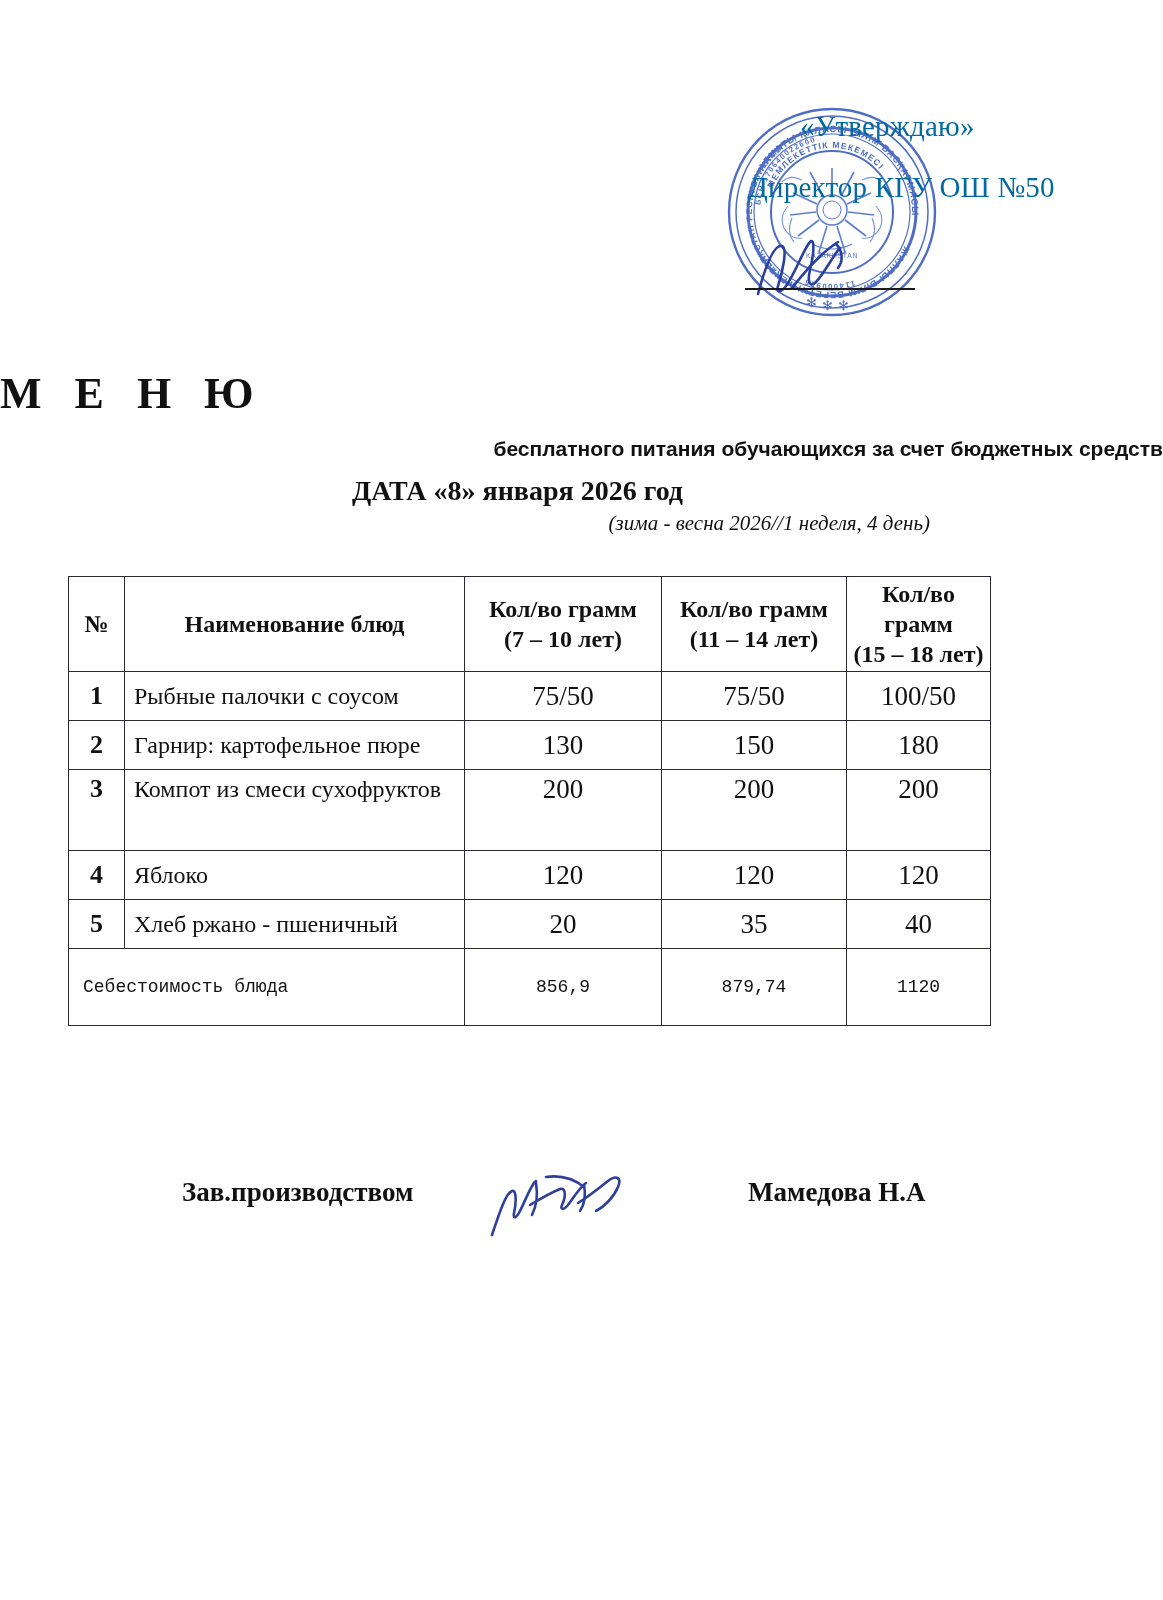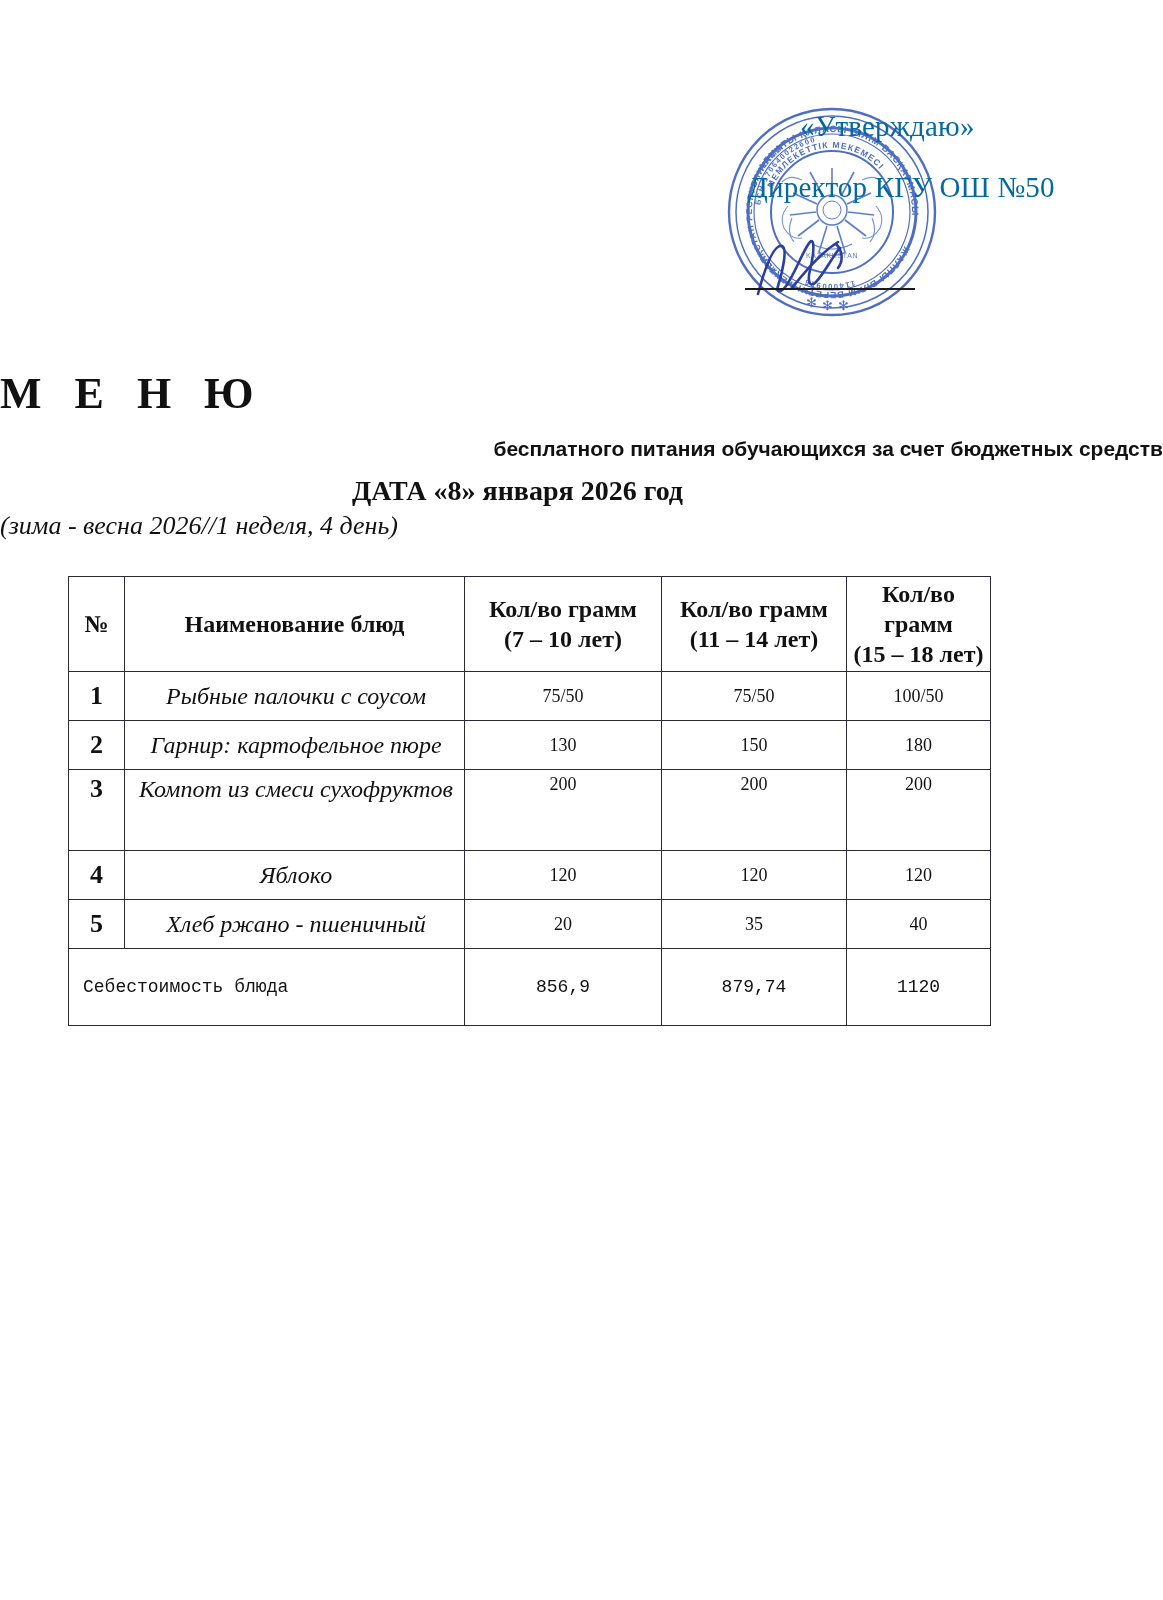--- a/index.html
+++ b/index.html
@@ -100,22 +100,22 @@
     width: 1035px;
     text-align: center;
     font-size: 28px;
     font-weight: bold;
   }
   .doc-period {
     position: absolute;
     left: 0;
     top: 511px;
     width: 930px;
-    text-align: left;
-    font-size: 26px;
+    text-align: right;
+    font-size: 21px;
     font-style: italic;
     font-weight: 500;
   }
 
   
   .menu-table-wrap {
     position: absolute;
     left: 68px;
     top: 576px;
     width: 922px;
@@ -146,29 +146,28 @@
     line-height: 1.25;
   }
   thead th .hdr-l2 { display:block; }
 
   tbody td.cell-num {
     text-align: center;
     font-weight: bold;
     font-size: 26px;
   }
   tbody td.cell-name {
-    text-align: center;
+    text-align: left;
     font-size: 24px;
     line-height: 1.25;
     padding-left: 9px;
-    font-style: italic;
   }
   tbody td.cell-qty {
     text-align: center;
-    font-size: 18px;
+    font-size: 27px;
   }
   tbody tr.row-std td { height: 44px; }
   tbody tr.row-tall td { height: 74px; }
   tbody tr.row-cost td {
     height: 72px;
     font-size: 18px;
     font-family: Liberation Mono, monospace;
   }
   tbody tr.row-cost td.cost-label {
     text-align: left;
@@ -377,14 +376,30 @@
         <tr class="row-cost">
           <td class="cost-label" colspan="2">Себестоимость блюда</td>
           <td class="cell-qty">856,9</td>
           <td class="cell-qty">879,74</td>
           <td class="cell-qty">1120</td>
         </tr>
       </tbody>
     </table>
   </div>
 
+  <div class="footer-sign">
+    <div class="footer-role">Зав.производством</div>
+    <div class="chef-signature">
+      <svg viewBox="0 0 160 86" xmlns="http://www.w3.org/2000/svg">
+        <g fill="none" stroke="#2f3f9e" stroke-width="2.6" stroke-linecap="round">
+          <path d="M 6,76 C 14,52 20,34 26,32 C 31,30 30,46 28,54 C 27,60 30,60 34,52 C 40,40 46,24 50,22"></path>
+          <path d="M 50,24 C 52,36 50,48 46,56"></path>
+          <path d="M 44,46 C 54,40 64,34 74,30 C 80,28 80,38 76,46 C 74,50 77,52 82,46 C 88,38 94,28 100,24"></path>
+          <path d="M 98,26 C 100,36 98,46 94,52"></path>
+          <path d="M 92,44 C 102,38 112,30 122,22 C 130,16 136,18 132,28 C 128,38 118,48 110,52"></path>
+          <path d="M 60,18 C 74,16 88,20 98,28"></path>
+        </g>
+      </svg>
+    </div>
+    <div class="footer-person">Мамедова Н.А</div>
+  </div>
 
 </div>
 
 </body></html>

